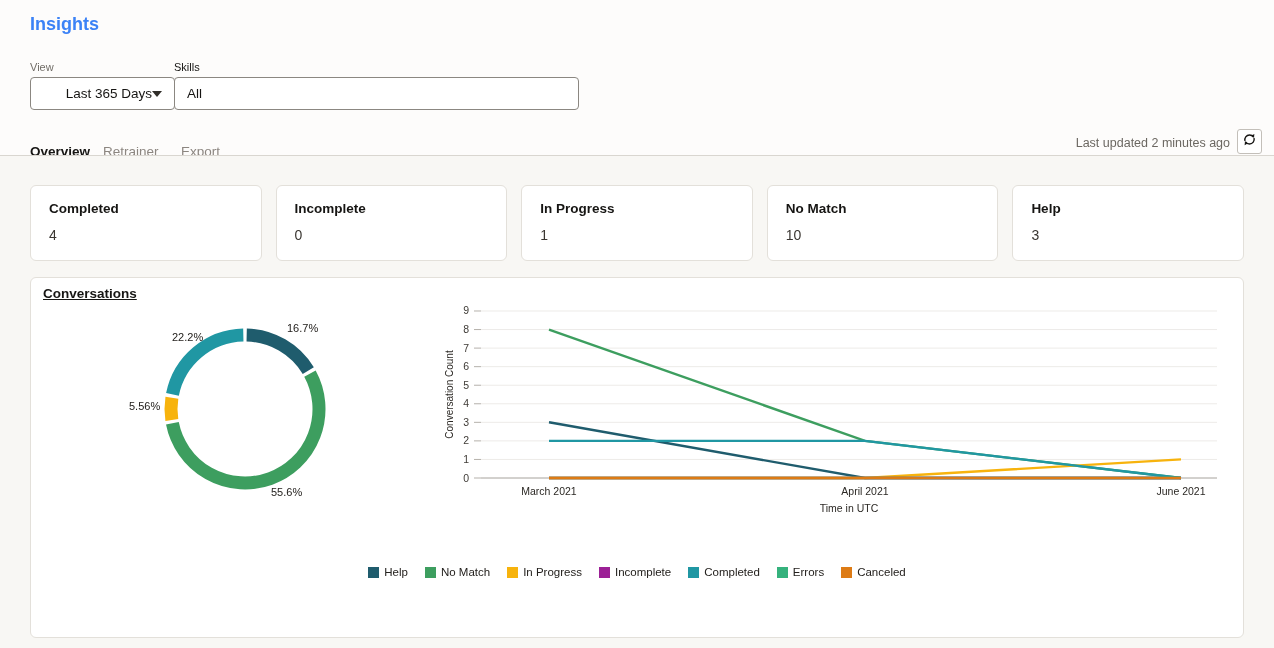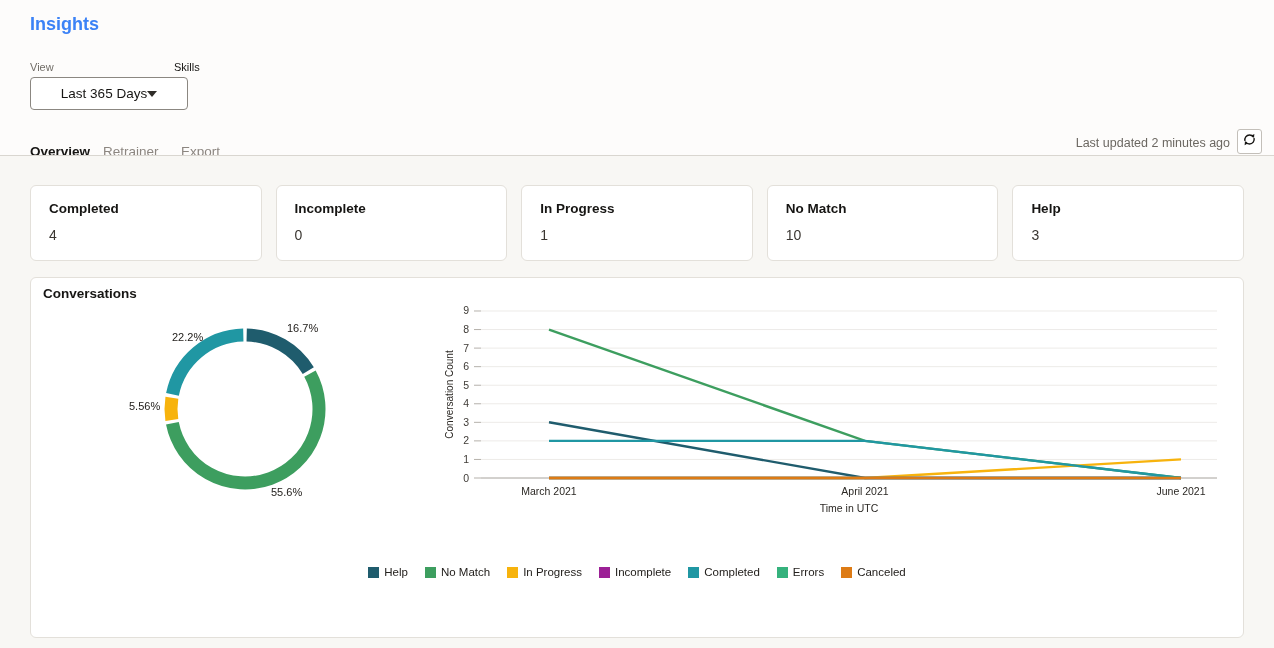--- a/index.html
+++ b/index.html
@@ -10,21 +10,21 @@
   .page-title { position:absolute; left:30px; top:14px; font-size:18px; font-weight:700; color:#3b82f6; }
 
   .field-group { position:absolute; top:61px; }
   .field-label { font-size:11px; color:#716d67; margin-bottom:4px; display:block; }
   .field-label.dark { color:#161513; }
   .select-box, .text-input {
     height:33px; background:#fff; border:1px solid #8b8781; border-radius:4px;
     display:flex; align-items:center; font-size:13.5px; color:#161513; padding:0 12px;
   }
   .view-group { left:30px; }
-  .view-group .select-box { width:158px; justify-content:center; cursor:pointer; }
+  .view-group .select-box { width:145px; justify-content:flex-end; cursor:pointer; }
   .caret-down { width:0; height:0; border-left:5px solid transparent; border-right:5px solid transparent; border-top:6px solid #2f2c28; }
   .skills-group { left:174px; }
   .skills-group .text-input { width:405px; }
 
   .tabbar { position:absolute; left:0; right:0; top:128px; height:28px;margin-top:12px; }
   .tab { position:absolute; top:4px; font-size:13.5px; color:#8c8680; cursor:pointer; padding-bottom:9px; }
   .tab.active { color:#161513; font-weight:700; border-bottom:3px solid #44623f; }
   .tab-divider { position:absolute; left:0; right:0; top:155px; height:1px; background:#d9d6d0; }
   .last-updated { position:absolute; right:44px; top:136px; font-size:12.5px; color:#6b6761; }
   .refresh-btn { position:absolute; right:12px; top:129px; width:25px; height:25px; background:#fff;
@@ -32,21 +32,21 @@
 
   .content { position:absolute; left:0; right:0; top:156px; bottom:0; background:#f8f7f4; }
 
   .cards-row { position:absolute; left:30px; right:30px; top:29px; display:flex; gap:14px; }
   .stat-card { flex:1; height:76px; background:#fff; border:1px solid #e3e0da; border-radius:6px; padding:15px 18px; }
   .stat-card .label { font-size:13.5px; font-weight:700; color:#161513; }
   .stat-card .value { font-size:14px; color:#3a3631; margin-top:11px; }
 
   .panel { position:absolute; left:30px; right:30px; top:121px; height:361px; background:#fff;
     border:1px solid #e3e0da; border-radius:6px; }
-  .panel-title { position:absolute; left:12px; top:8px; font-size:13.5px; font-weight:700; color:#161513; }
+  .panel-title { position:absolute; left:12px; top:8px; font-size:13.5px; font-weight:700; color:#161513;text-decoration:underline; }
 
   .donut-container { position:absolute; left:99px; top:16px; width:230px; height:230px; }
   .donut-label { position:absolute; font-size:11px; color:#24211e; white-space:nowrap; }
   .linechart-container { position:absolute; left:410px; top:18px; width:810px; height:250px; }
 
   .chart-legend { position:absolute; left:0; right:0; top:288px; display:flex; justify-content:center; gap:17px; }
   .legend-item { display:flex; align-items:center; gap:5px; }
   .legend-swatch { width:11px; height:11px; display:inline-block; }
   .legend-text { font-size:11.5px; color:#24211e; }
 
@@ -62,20 +62,23 @@
   <div class="field-group view-group">
     <span class="field-label">View</span>
     <div class="select-box">
       <span>Last 365 Days</span>
       <span class="caret-down"></span>
     </div>
   </div>
 
   <div class="field-group skills-group">
     <span class="field-label dark">Skills</span>
+    <div class="text-input">
+      <span>All</span>
+    </div>
   </div>
 
   <div class="tabbar">
     <span class="tab active" style="left:30px">Overview</span>
     <span class="tab" style="left:103px">Retrainer</span>
     <span class="tab" style="left:181px">Export</span>
   </div>
   <div class="last-updated">Last updated 2 minutes ago</div>
   <div class="refresh-btn">
     <span>

